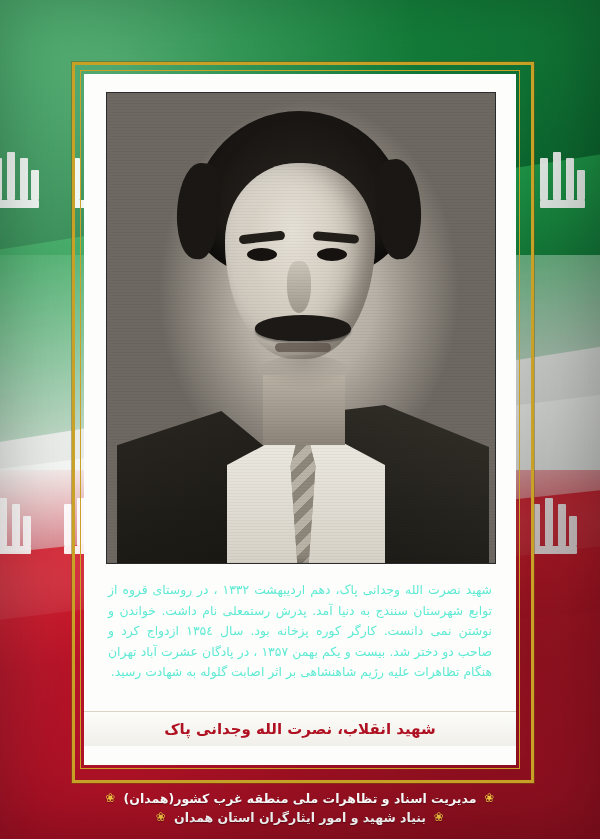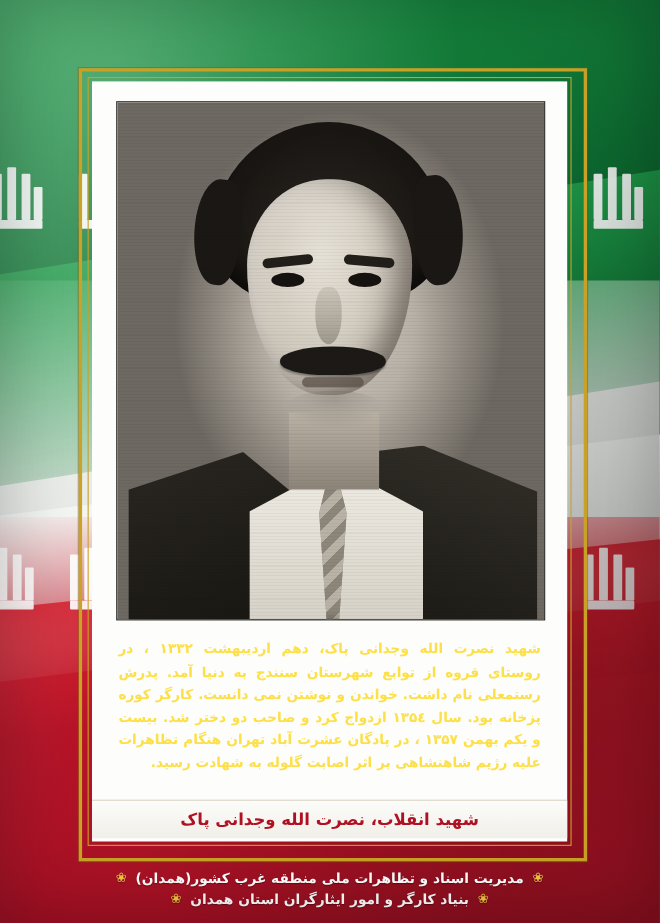--- a/index.html
+++ b/index.html
@@ -187,29 +187,29 @@
     background:
       repeating-linear-gradient(0deg, rgba(0,0,0,.035) 0 1px, rgba(255,255,255,0) 1px 3px);
     mix-blend-mode:multiply;
   }
 
   
   .bio{
     position:absolute;left:108px;top:568px;width:384px;
     text-align:justify;
     direction:rtl;
-    color:#fde047;
+    color:#5eead4;
     font-size:12.4px;
     line-height:20.5px;
-    font-weight:700;
+    font-weight:400;
   }
 
   
   .name-band{
-    position:absolute;left:84px;top:727px;width:432px;height:34px;
+    position:absolute;left:84px;top:711px;width:432px;height:34px;
     display:flex;align-items:center;justify-content:center;
     background:linear-gradient(180deg,#fcfcfa,#f0efe9);
     border-top:1px solid #d9d4c4;
   }
   .name-band .name{
     color:#b01122;font-weight:700;font-size:15px;letter-spacing:.2px;
   }
 
   
   .footer{
@@ -396,19 +396,19 @@
   </div>
 
   <div class="footer">
     <div class="f-line">
       <span class="flower">❀</span>
       <span>مدیریت اسناد و تظاهرات ملی منطقه غرب کشور(همدان)</span>
       <span class="flower">❀</span>
     </div>
     <div class="f-line">
       <span class="flower">❀</span>
-      <span>بنیاد کارگر و امور ایثارگران استان همدان</span>
+      <span>بنیاد شهید و امور ایثارگران استان همدان</span>
       <span class="flower">❀</span>
     </div>
   </div>
 
   <div class="vignette"></div>
 </div>
 
 </body></html>

